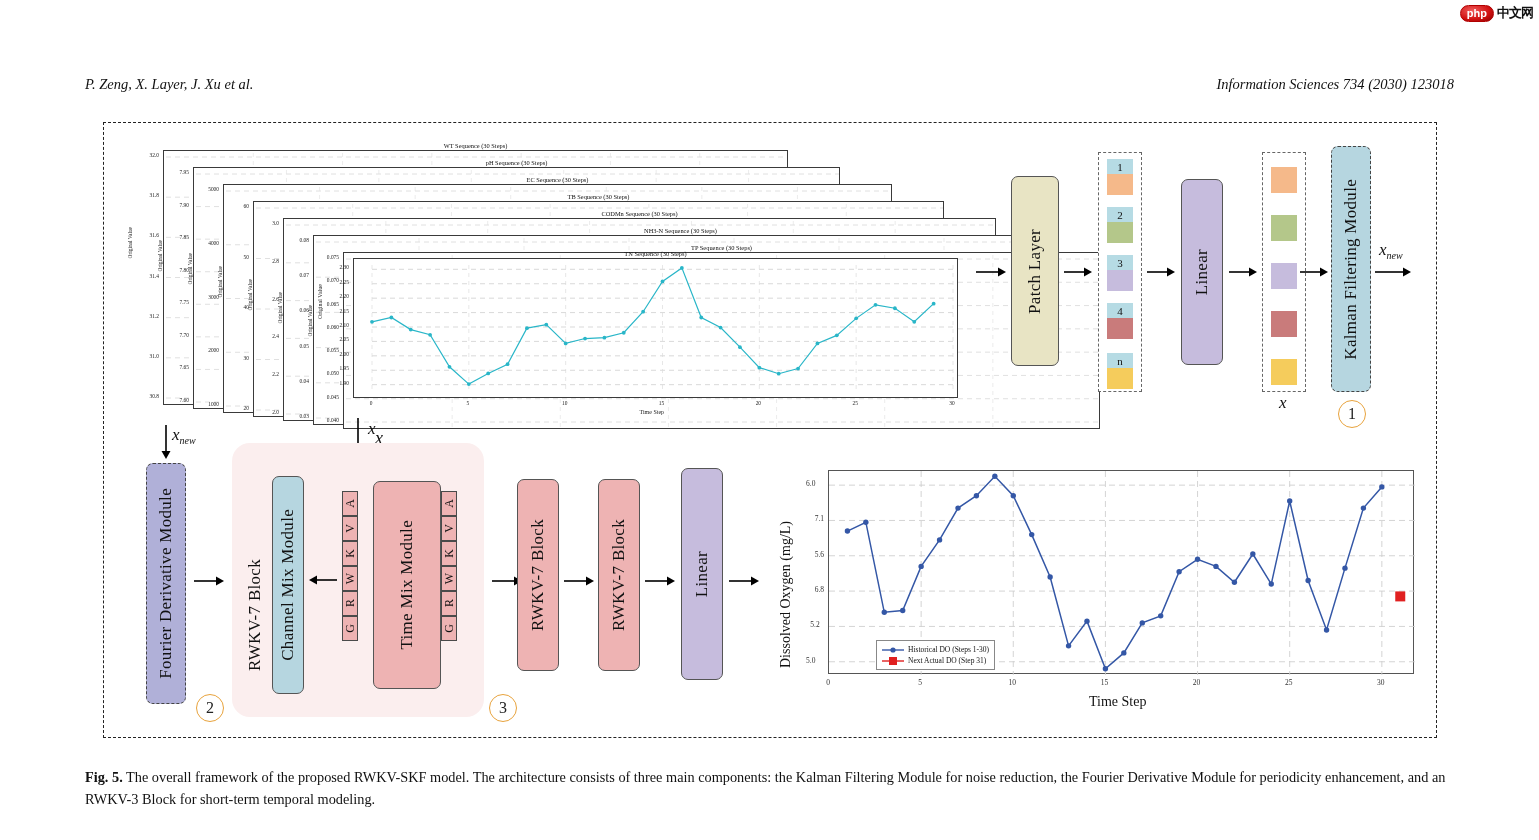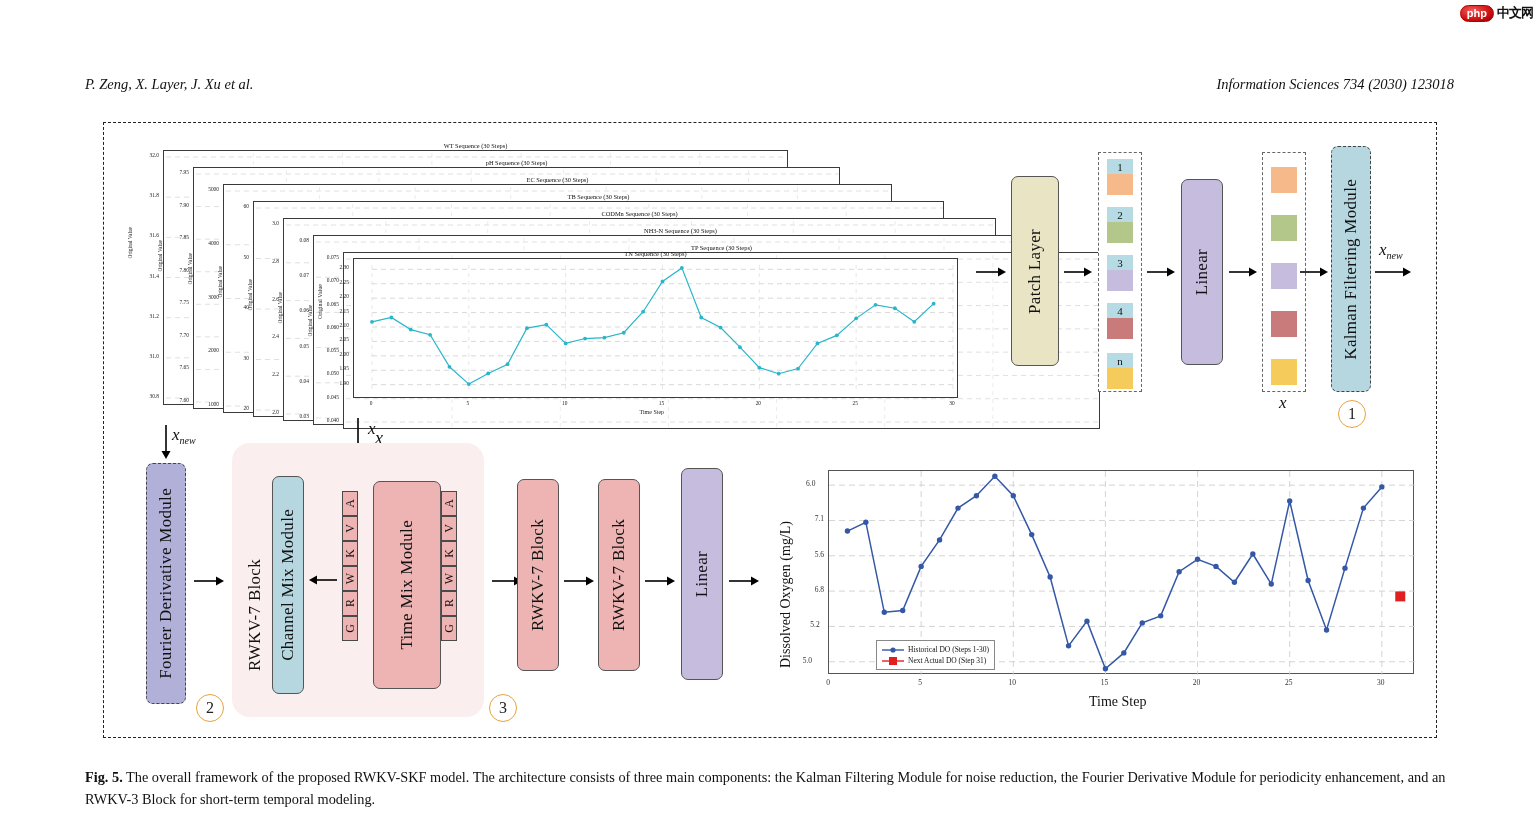--- a/index.html
+++ b/index.html
@@ -675,21 +675,21 @@
         <circle cx="442.2641509433962" cy="113.03896103896096" r="2.7" fill="#3457a6"></circle>
         <circle cx="460.69182389937106" cy="30.025974025973994" r="2.7" fill="#3457a6"></circle>
         <circle cx="479.11949685534586" cy="109.5064935064935" r="2.7" fill="#3457a6"></circle>
         <circle cx="497.54716981132077" cy="158.96103896103898" r="2.7" fill="#3457a6"></circle>
         <circle cx="515.9748427672956" cy="97.1428571428571" r="2.7" fill="#3457a6"></circle>
         <circle cx="534.4025157232704" cy="37.09090909090909" r="2.7" fill="#3457a6"></circle>
         <circle cx="552.8301886792453" cy="15.896103896103881" r="2.7" fill="#3457a6"></circle>
         <rect x="566.2578616352201" y="120.40259740259737" width="10" height="10" fill="#e02020"></rect>
       </svg>
     </div>
-    <div class="do-tick" style="left: 28px; top: 210.753px; width: 18px; text-align: right;">5.0</div>
+    <div class="do-tick" style="left: 40px; top: 210.753px; width: 18px; text-align: left;">5.0</div>
     <div class="do-tick" style="left: 40px; top: 175.429px; width: 18px; text-align: center;">5.2</div>
     <div class="do-tick" style="left: 40px; top: 140.104px; width: 18px; text-align: right;">6.8</div>
     <div class="do-tick" style="left: 40px; top: 104.779px; width: 18px; text-align: right;">5.6</div>
     <div class="do-tick" style="left: 40px; top: 69.4545px; width: 18px; text-align: right;">7.1</div>
     <div class="do-tick" style="left: 40px; top: 34.1299px; width: 18px; text-align: left;">6.0</div>
     <div class="do-tick" style="left: 53px; top: 233px; width: 18px; text-align: center;">0</div>
     <div class="do-tick" style="left: 145.138px; top: 233px; width: 18px; text-align: center;">5</div>
     <div class="do-tick" style="left: 237.277px; top: 233px; width: 18px; text-align: center;">10</div>
     <div class="do-tick" style="left: 329.415px; top: 233px; width: 18px; text-align: center;">15</div>
     <div class="do-tick" style="left: 421.553px; top: 233px; width: 18px; text-align: center;">20</div>

